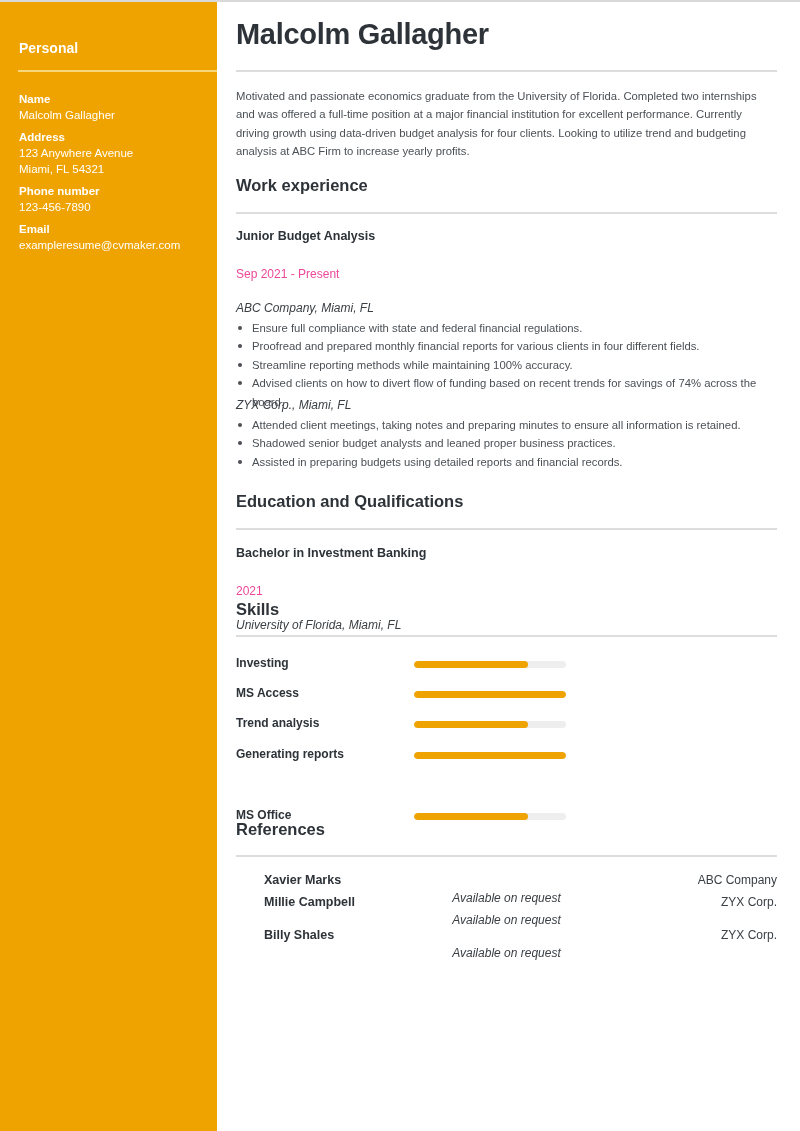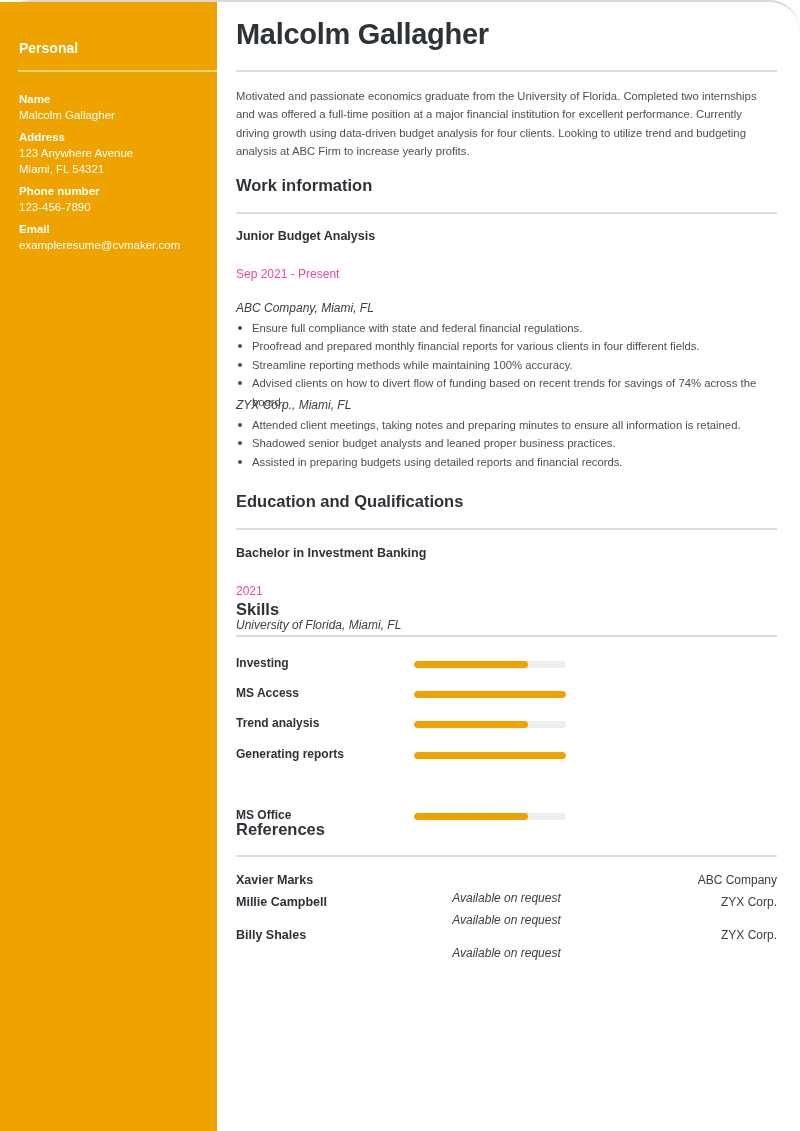--- a/index.html
+++ b/index.html
@@ -1,18 +1,18 @@
 <!DOCTYPE html>
 <html><head>
 <meta charset="utf-8">
 <style>
   * { box-sizing: border-box; margin: 0; padding: 0; }
   html, body { width: 800px; height: 1131px; background: #ffffff; overflow: hidden; }
   body { font-family: "Liberation Sans", sans-serif; color: #333a40; position: relative; }
-  .page { position: absolute; left: 0; top: 0; width: 800px; height: 1131px; border-top: 2px solid #d9d9d9; border-radius: 31px; }
+  .page { position: absolute; left: 0; top: 0; width: 800px; height: 1131px; border-top: 2px solid #d9d9d9; }
 
   
   .sidebar { position: absolute; left: 0; top: 0; width: 217px; height: 1131px; background: #efa300; color: #ffffff; }
   .sidebar-title { position: absolute; left: 19px; top: 38px; font-size: 14px; font-weight: bold; }
   .sidebar-rule { position: absolute; left: 18px; top: 68px; width: 199px; height: 2px; background: #f8d77a; }
   .sidebar-fields { position: absolute; left: 19px; top: 89px; width: 190px; }
   .field { margin-bottom: 6px; }
   .field-label { font-size: 11.5px; font-weight: bold; line-height: 16px; }
   .field-value { font-size: 11.5px; line-height: 16px; }
 
@@ -32,21 +32,21 @@
   .bullets { list-style: none; margin-top: 4px; }
   .bullets li { position: relative; padding-left: 16px; font-size: 11.3px; line-height: 18.4px; color: #4b5055; }
   .bullets li::before { content: ""; position: absolute; left: 2px; top: 7px; width: 4px; height: 4px; border-radius: 50%; background: #4b5055; }
 
   .skill-row { position: absolute; left: 0; width: 541px; height: 18px; }
   .skill-name { position: absolute; left: 0; top: 0; font-size: 12px; font-weight: bold; color: #2d3338; white-space: nowrap; }
   .skill-track { position: absolute; left: 178px; top: 5px; width: 152px; height: 7px; border-radius: 4px; background: #eeeeee; overflow: hidden; }
   .skill-fill { height: 7px; border-radius: 4px; background: #efa300; }
 
   .ref { position: absolute; left: 0; width: 541px; }
-  .ref-head { display: flex; justify-content: space-between; align-items: baseline; }
+  .ref-head { display: flex; justify-content: space-between; align-items: baseline; margin-left: 28px; }
   .ref-name { font-size: 12.5px; font-weight: bold; color: #2d3338; }
   .ref-company { font-size: 12px; color: #3b4045; }
   .ref-note { font-size: 12px; font-style: italic; color: #3b4045; margin-top: 4px; text-align: center; }
 </style>
 </head>
 <body>
 
 <div class="page">
 
   <aside class="sidebar">
@@ -71,21 +71,21 @@
         <div class="field-value">exampleresume@cvmaker.com</div>
       </div>
     </div>
   </aside>
 
   <main class="main">
     <h1 class="name">Malcolm Gallagher</h1>
     <div class="main-rule" style="top:68px"></div>
     <p class="summary">Motivated and passionate economics graduate from the University of Florida. Completed two internships and was offered a full-time position at a major financial institution for excellent performance. Currently driving growth using data-driven budget analysis for four clients. Looking to utilize trend and budgeting analysis at ABC Firm to increase yearly profits.</p>
 
-    <h2 class="section-title" style="top:174px">Work information</h2>
+    <h2 class="section-title" style="top:174px">Work experience</h2>
     <div class="main-rule" style="top:210px"></div>
 
     <div class="job" style="top:227px">
       <div class="job-head">
         <span class="job-title">Junior Budget Analysis</span>
         <span class="job-date">Sep 2021 - Present</span>
       </div>
       <div class="job-company">ABC Company, Miami, FL</div>
       <ul class="bullets">
         <li>Ensure full compliance with state and federal financial regulations.</li>

